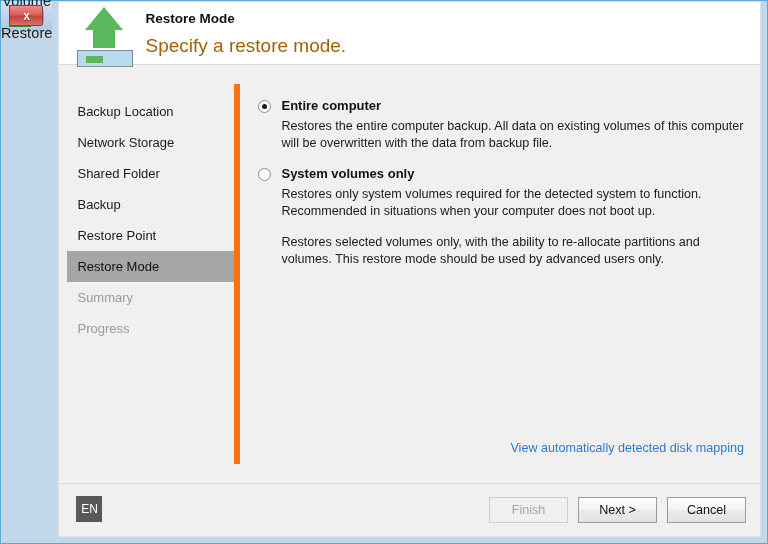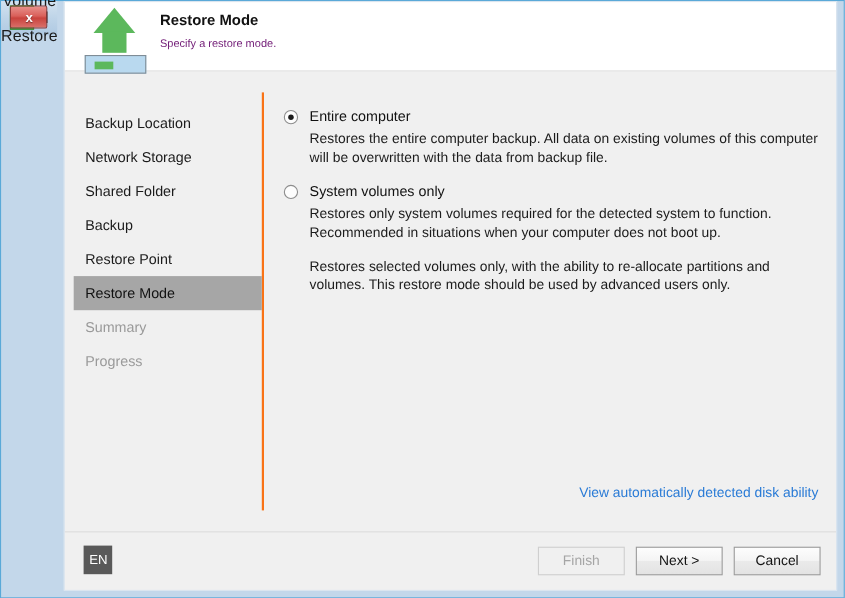--- a/index.html
+++ b/index.html
@@ -152,34 +152,34 @@
     left: 86px;
     top: 9px;
     font-size: 13.5px;
     font-weight: bold;
     color: #111111;
   }
   #header-subtitle {
     position: absolute;
     left: 86px;
     top: 33px;
-    font-size: 10px;
-    color: #701a75;
+    font-size: 19px;
+    color: #a16207;
   }
 
   
   #middle {
     flex: 1 1 auto;
     display: flex;
     min-height: 0;
   }
   #sidebar {
     flex: 0 0 181px;
     background: #f0f0f0;
-    border-right: 2px solid #f97316;
+    border-right: 6px solid #f97316;
     padding-top: 12px;
     box-sizing: border-box;
   }
   .nav-item {
     height: 31px;
     line-height: 31px;
     padding-left: 10px;
     margin-left: 8px;
     font-size: 13px;
     color: #1b1b1b;
@@ -225,21 +225,21 @@
   .radio.checked::after {
     content: "";
     position: absolute;
     left: 3px; top: 3px;
     width: 5px; height: 5px;
     border-radius: 50%;
     background: #1b1b1b;
   }
   .option-label {
     font-size: 13px;
-    font-weight: normal;
+    font-weight: bold;
     color: #111111;
     cursor: pointer;
   }
   .option-desc {
     margin: 5px 0 0 23px;
     font-size: 12.6px;
     line-height: 17px;
     color: #1b1b1b;
     max-width: 528px;
   }
@@ -358,21 +358,21 @@
             <div class="radio"></div>
             <div class="option-label">System volumes only</div>
           </div>
           <div class="option-desc">Restores only system volumes required for the detected system to function. Recommended in situations when your computer does not boot up.</div>
         </div>
 
         <div class="option">
           <div class="option-desc">Restores selected volumes only, with the ability to re-allocate partitions and volumes. This restore mode should be used by advanced users only.</div>
         </div>
 
-        <div id="disk-mapping-link">View automatically detected disk ability</div>
+        <div id="disk-mapping-link">View automatically detected disk mapping</div>
       </div>
     </div>
 
     <div id="buttonbar">
       <div id="lang-badge">EN</div>
       <div class="dlg-button disabled">Finish</div>
       <div class="dlg-button">Next &gt;</div>
       <div class="dlg-button">Cancel</div>
     </div>
 

